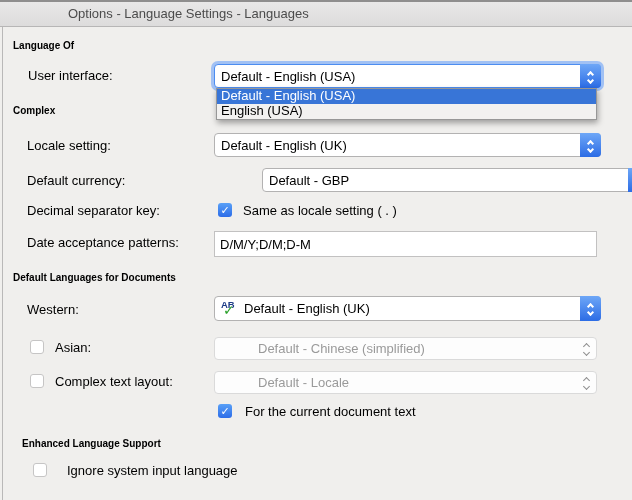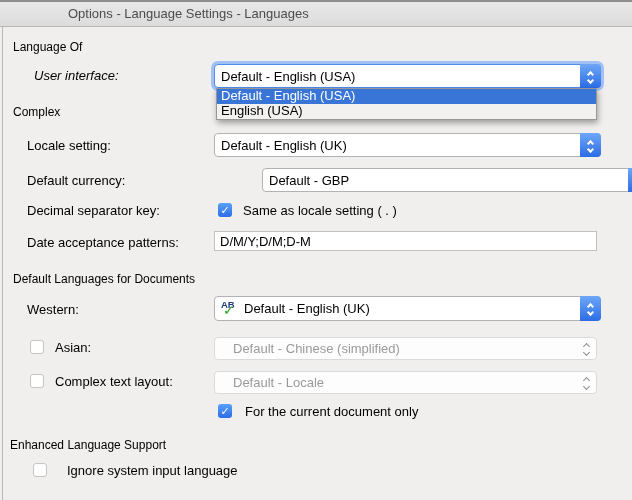--- a/index.html
+++ b/index.html
@@ -22,21 +22,21 @@
   .titlebar .title {
     position:absolute; left:68px; top:4px;
     font-size:13px; color:#4c4c4c; white-space:nowrap;
   }
   .left-edge {
     position:absolute; left:2px; top:27px; width:1px; height:473px;
     background:#b9b8b8;
   }
 
   
-  .heading { position:absolute; font-size:12px; font-weight:normal; color:#000; white-space:nowrap; }
+  .heading { position:absolute; font-size:10px; font-weight:bold; color:#000; white-space:nowrap; }
   .label   { position:absolute; font-size:13px; color:#000; white-space:nowrap; }
 
   
   .combobox {
     position:absolute; height:24px; width:387px;
     background:#fff; border:1px solid #b3b2b2; border-radius:4px;
     display:flex; align-items:center; font-size:13px; color:#000;
   }
   .combobox .value { flex:1; padding-left:6px; white-space:nowrap; overflow:hidden; }
   .combobox.focused {
@@ -48,21 +48,21 @@
     border-radius:0 4px 4px 0;
     background:linear-gradient(#6ea7f7,#2c6ce5);
     display:flex; flex-direction:column; align-items:center; justify-content:center;
     flex:none;
   }
   .chev { width:5px; height:5px; border:solid #fff; border-width:2px 2px 0 0; transform:rotate(-45deg); margin-top:2px; }
   .chev.down { transform:rotate(135deg); margin-top:1px; }
 
   
   .combobox.disabled { background:#fdfdfd; border-color:#dadada; color:#9a9a9a; width:383px; height:23px; }
-  .combobox.disabled .value { padding-left:18px; }
+  .combobox.disabled .value { padding-left:43px; }
   .combobox.disabled .stepper { background:transparent; }
   .combobox.disabled .chev { border-color:#8f8f8f; border-width:1.5px 1.5px 0 0; width:5px; height:5px; }
 
   
   .droplist {
     position:absolute; left:216px; top:88px; width:381px;
     background:#f2f1f0; border:1px solid #979797;
     box-shadow:1px 3px 6px rgba(0,0,0,.35);
     z-index:20; font-size:13px;
   }
@@ -75,21 +75,21 @@
     background:#fff; border:1px solid #c6c5c5;
   }
   .checkbox.checked { background:linear-gradient(#59a0f7,#2c6ce8); border:none; }
   .checkbox.checked::after {
     content:"✓"; position:absolute; left:2.5px; top:0;
     color:#fff; font-size:11px; font-weight:bold; line-height:14px;
   }
 
   
   .textinput {
-    position:absolute; left:214px; width:383px; height:20px;
+    position:absolute; left:214px; width:383px; height:26px;
     background:#fff; border:1px solid #c2c1c1;
     font-family:inherit; font-size:13px; color:#000; padding:0 5px;
   }
 
   
   .ab-icon { position:relative; width:22px; height:20px; margin-left:4px; flex:none; }
   .ab-icon .ab-text {
     position:absolute; left:2px; top:0;
     font-size:9.5px; font-weight:bold; color:#1c3a85; letter-spacing:0;
   }
@@ -104,21 +104,21 @@
 
 <div class="stage">
 
   <div class="titlebar">
     <span class="title">Options - Language Settings - Languages</span>
   </div>
   <div class="left-edge"></div>
 
   <div class="heading" style="left:13px; top:40px;">Language Of</div>
 
-  <div class="label" style="left:34px; top:68px;font-style:italic;">User interface:</div>
+  <div class="label" style="left:28px; top:68px;">User interface:</div>
   <div class="combobox focused" style="left:214px; top:64px;">
     <span class="value">Default - English (USA)</span>
     <span class="stepper">
         <span class="chev"></span>
         <span class="chev down"></span>
       </span>
   </div>
 
   <div class="droplist">
     <div class="opt selected">Default - English (USA)</div>
@@ -181,20 +181,20 @@
   <div class="label" style="left:55px; top:374px;">Complex text layout:</div>
   <div class="combobox disabled" style="left:214px; top:371px;">
     <span class="value">Default - Locale</span>
     <span class="stepper">
         <span class="chev"></span>
         <span class="chev down"></span>
       </span>
   </div>
 
   <div class="checkbox checked" style="left:218px; top:404px;"></div>
-  <div class="label" style="left:245px; top:404px;">For the current document only</div>
-
-  <div class="heading" style="left:10px; top:438px;">Enhanced Language Support</div>
+  <div class="label" style="left:245px; top:404px;">For the current document text</div>
+
+  <div class="heading" style="left:2px; top:438px;padding-left:20px;">Enhanced Language Support</div>
 
   <div class="checkbox" style="left:33px; top:463px;"></div>
   <div class="label" style="left:67px; top:463px;">Ignore system input language</div>
 
 </div>
 
 </body></html>

